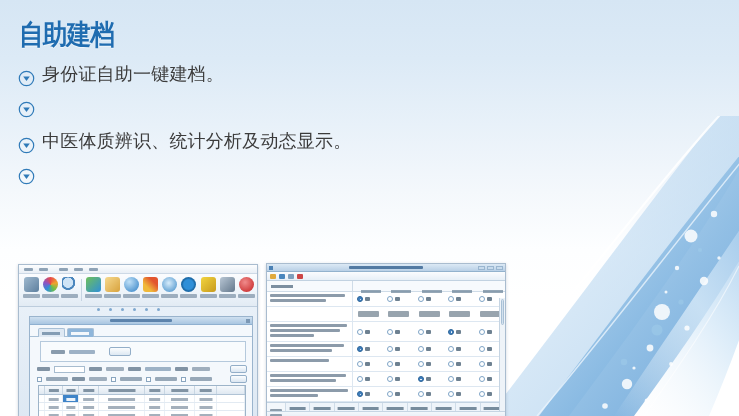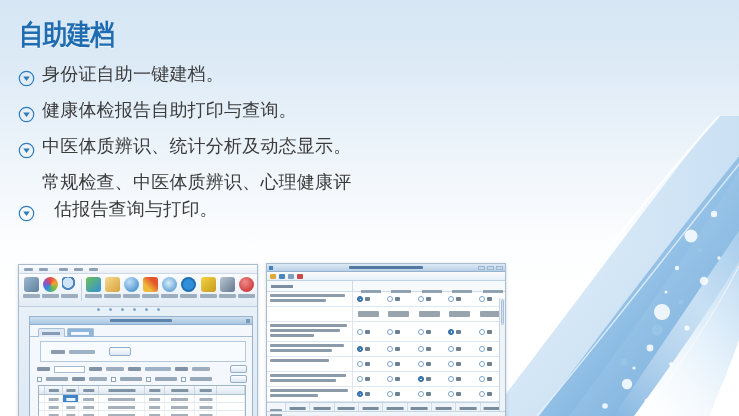--- a/index.html
+++ b/index.html
@@ -468,47 +468,40 @@
       </span>
     </div>
 
     <div class="bullet-row">
       <span class="bullet-icon">
         <svg width="17" height="17" viewBox="0 0 17 17" xmlns="http://www.w3.org/2000/svg">
           <circle cx="8.5" cy="8.5" r="7.2" fill="none" stroke="#2f7ab8" stroke-width="1.2"></circle>
           <path d="M5.2 6.6 L8.5 11 L11.8 6.6 Z" fill="#2f7ab8"></path>
         </svg>
       </span>
-      <span class="bullet-text">
-        <span>健康体检报告自助打印与查询。</span>
-      </span>
     </div>
 
     <div class="bullet-row">
       <span class="bullet-icon">
         <svg width="17" height="17" viewBox="0 0 17 17" xmlns="http://www.w3.org/2000/svg">
           <circle cx="8.5" cy="8.5" r="7.2" fill="none" stroke="#2f7ab8" stroke-width="1.2"></circle>
           <path d="M5.2 6.6 L8.5 11 L11.8 6.6 Z" fill="#2f7ab8"></path>
         </svg>
       </span>
       <span class="bullet-text">
         <span>中医体质辨识、统计分析及动态显示。</span>
       </span>
     </div>
 
     <div class="bullet-row">
       <span class="bullet-icon">
         <svg width="17" height="17" viewBox="0 0 17 17" xmlns="http://www.w3.org/2000/svg">
           <circle cx="8.5" cy="8.5" r="7.2" fill="none" stroke="#2f7ab8" stroke-width="1.2"></circle>
           <path d="M5.2 6.6 L8.5 11 L11.8 6.6 Z" fill="#2f7ab8"></path>
         </svg>
-      </span>
-      <span class="bullet-text">
-        <span>常规检查、中医体质辨识、心理健康评</span>
-        <span class="l2">估报告查询与打印。</span>
       </span>
     </div>
 
   </div>
 
   <div class="shot shot-left">
 
     <div class="la-menubar">
       <span class="la-menu-item"></span>
       <span class="la-menu-item"></span>

